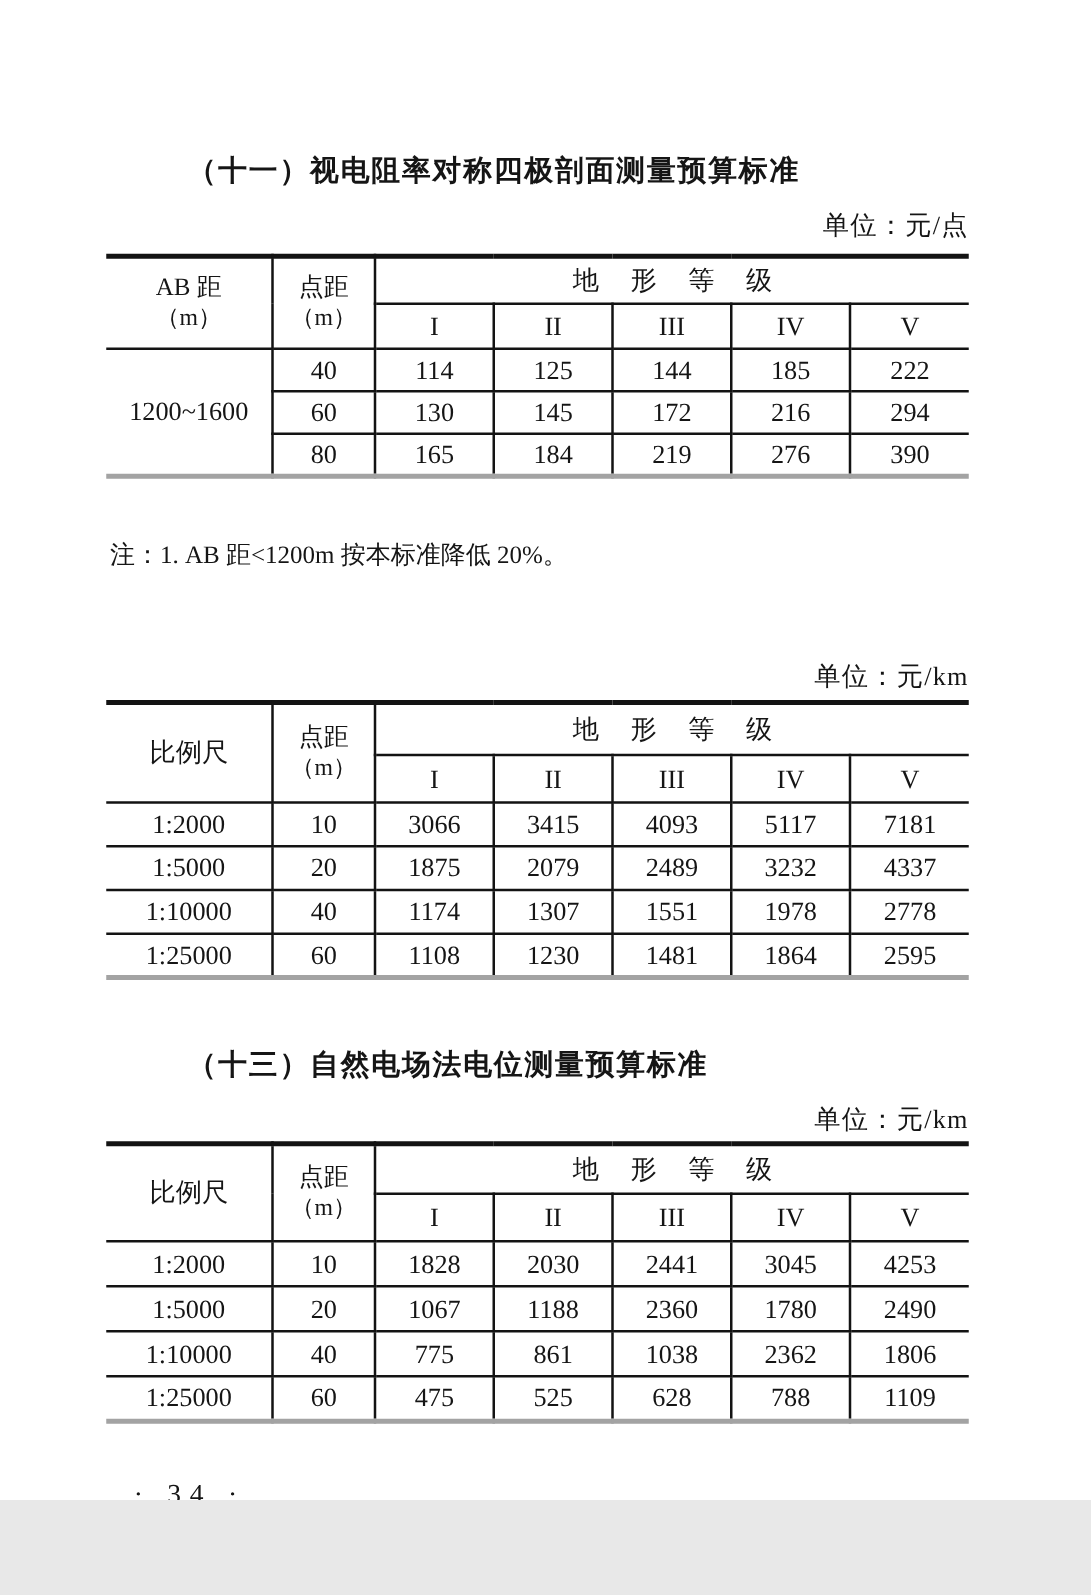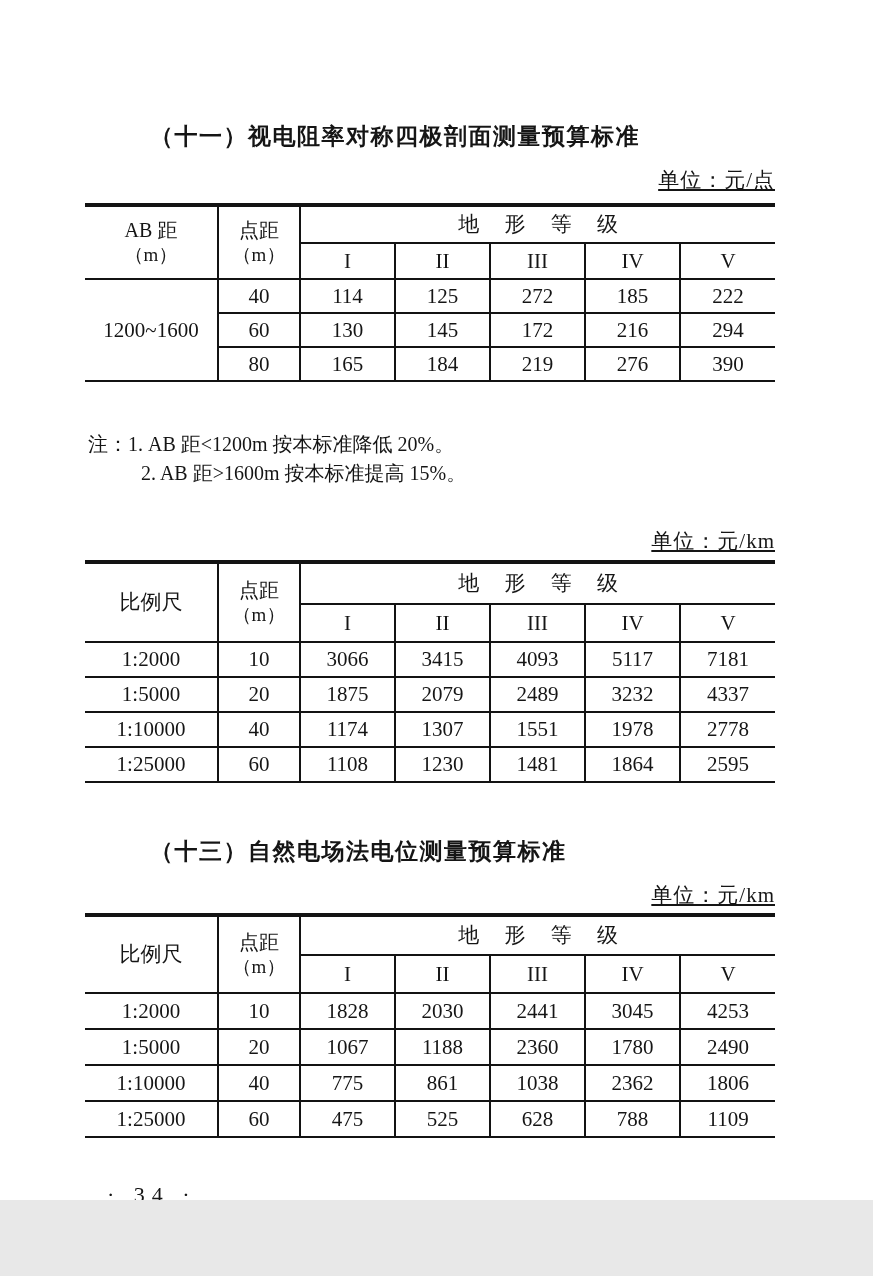--- a/index.html
+++ b/index.html
@@ -10,29 +10,29 @@
   }
   .sec-title {
     position:absolute; left:150px; font-size:23px; font-weight:bold;
     letter-spacing:1.5px; white-space:nowrap;
   }
   #title1 { top:121px; }
   #title2 { top:486px; }
   #title3 { top:836px; }
   .unit-label {
     position:absolute; left:85px; width:690px; text-align:right;
-    font-size:21px; letter-spacing:1px; white-space:nowrap;text-decoration:underline;
+    font-size:21px; letter-spacing:1px; white-space:nowrap;
   }
   #unit1 { top:166px; }
   #unit2 { top:527px; }
   #unit3 { top:881px; }
   table.ptable {
     position:absolute; left:85px; width:690px;
     border-collapse:collapse; table-layout:fixed;
-    border-top:4px solid #131313; border-bottom:2px solid #a3a3a3;
+    border-top:4px solid #131313; border-bottom:4px solid #a3a3a3;
   }
   #t1 { top:203px; }
   #t2 { top:560px; }
   #t3 { top:913px; }
   .ptable td {
     border:2px solid #131313; padding:0; text-align:center;
     vertical-align:middle; font-size:21px; line-height:1.25;
     overflow:hidden; white-space:nowrap;
   }
   .ptable td.edge-l { border-left:none; }
@@ -95,21 +95,21 @@
       <td>II</td>
       <td>III</td>
       <td>IV</td>
       <td class="edge-r">V</td>
     </tr>
     <tr class="dr">
       <td rowspan="3" class="edge-l">1200~1600</td>
       <td>40</td>
       <td>114</td>
       <td>125</td>
-      <td>272</td>
+      <td>144</td>
       <td>185</td>
       <td class="edge-r">222</td>
     </tr>
     <tr class="dr">
       <td>60</td>
       <td>130</td>
       <td>145</td>
       <td>172</td>
       <td>216</td>
       <td class="edge-r">294</td>
@@ -120,21 +120,20 @@
       <td>184</td>
       <td>219</td>
       <td>276</td>
       <td class="edge-r">390</td>
     </tr>
   </tbody>
     </table>
 
   <div class="notes">
     <div class="note-line1">注：1. AB 距&lt;1200m 按本标准降低 20%。</div>
-    <div class="note-line2">2. AB 距&gt;1600m 按本标准提高 15%。</div>
   </div>
 
   <div id="unit2" class="unit-label">单位：元/km</div>
 
   <table id="t2" class="ptable">
     <colgroup>
         <col style="width:133px">
         <col style="width:82px">
         <col style="width:95px">
         <col style="width:95px">

